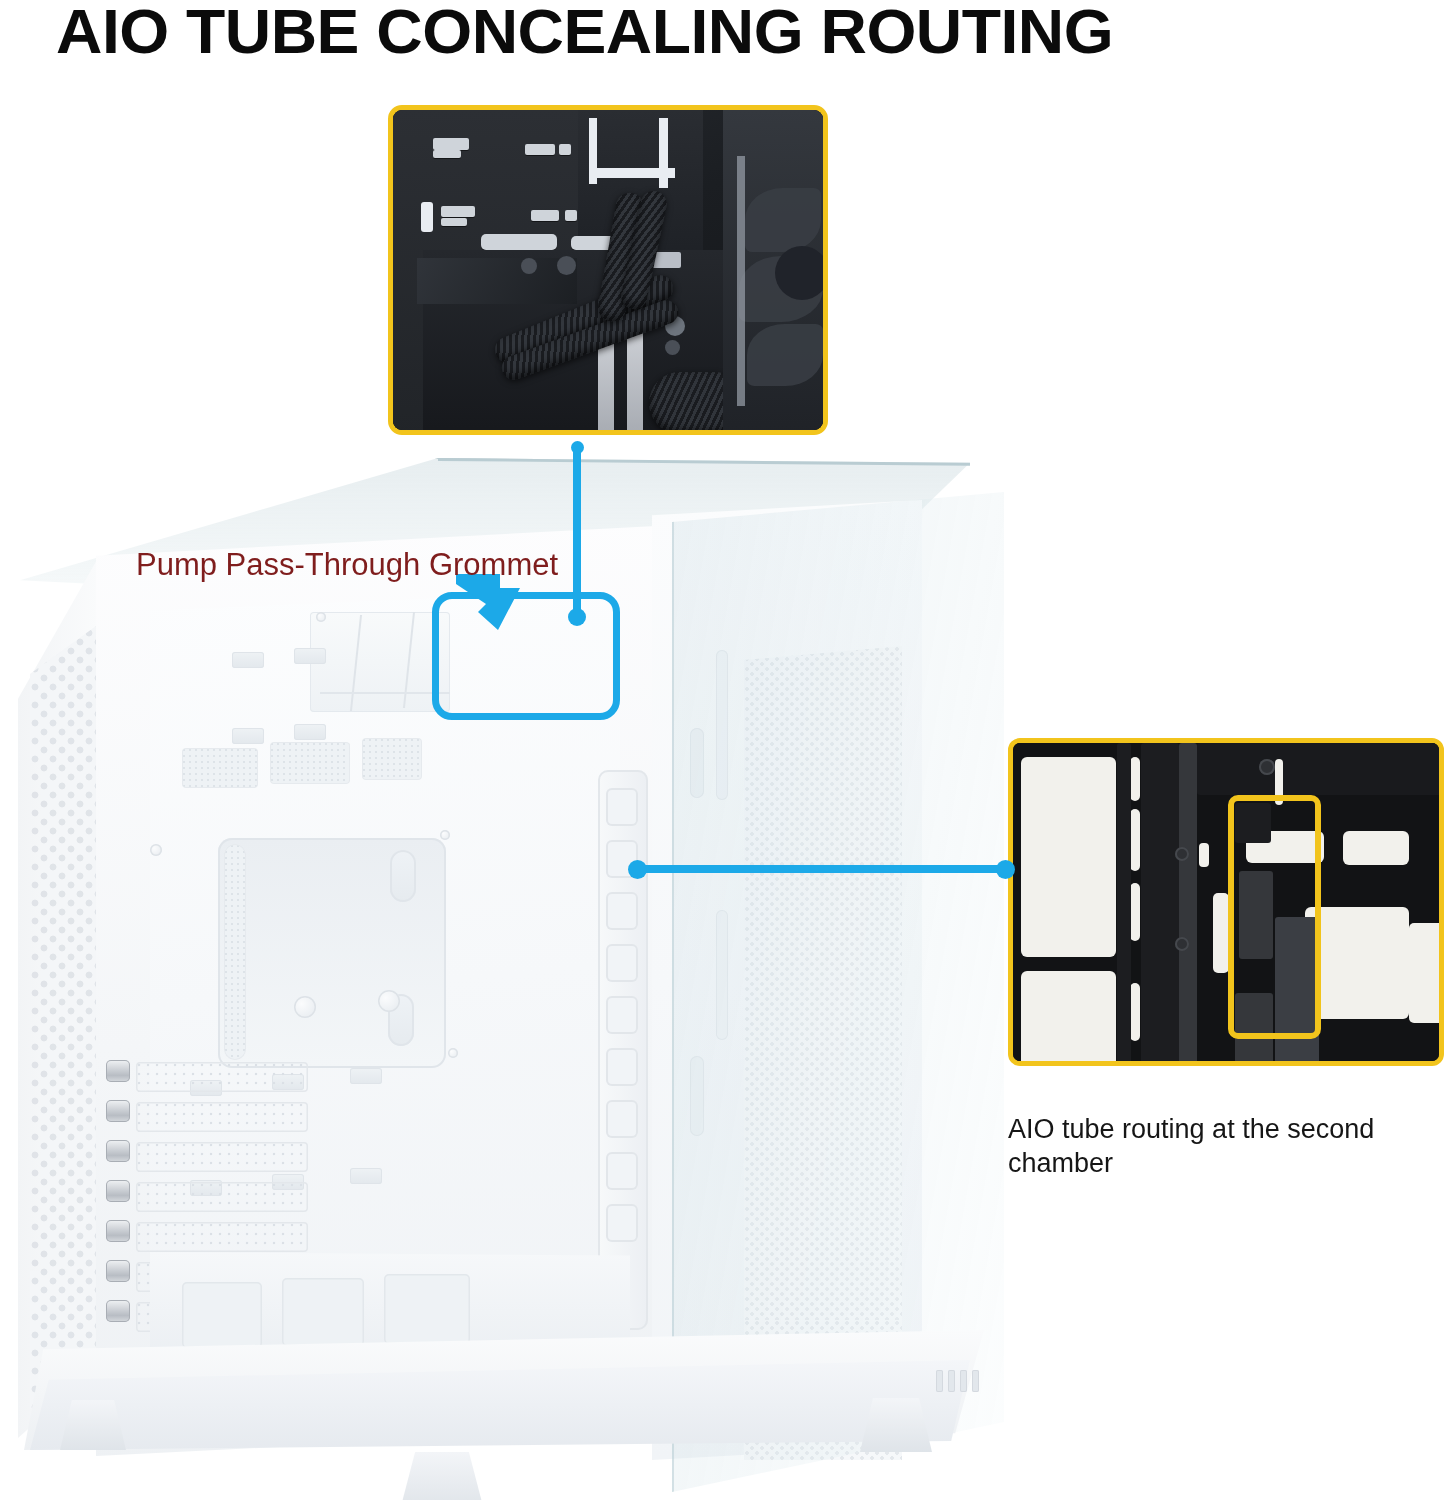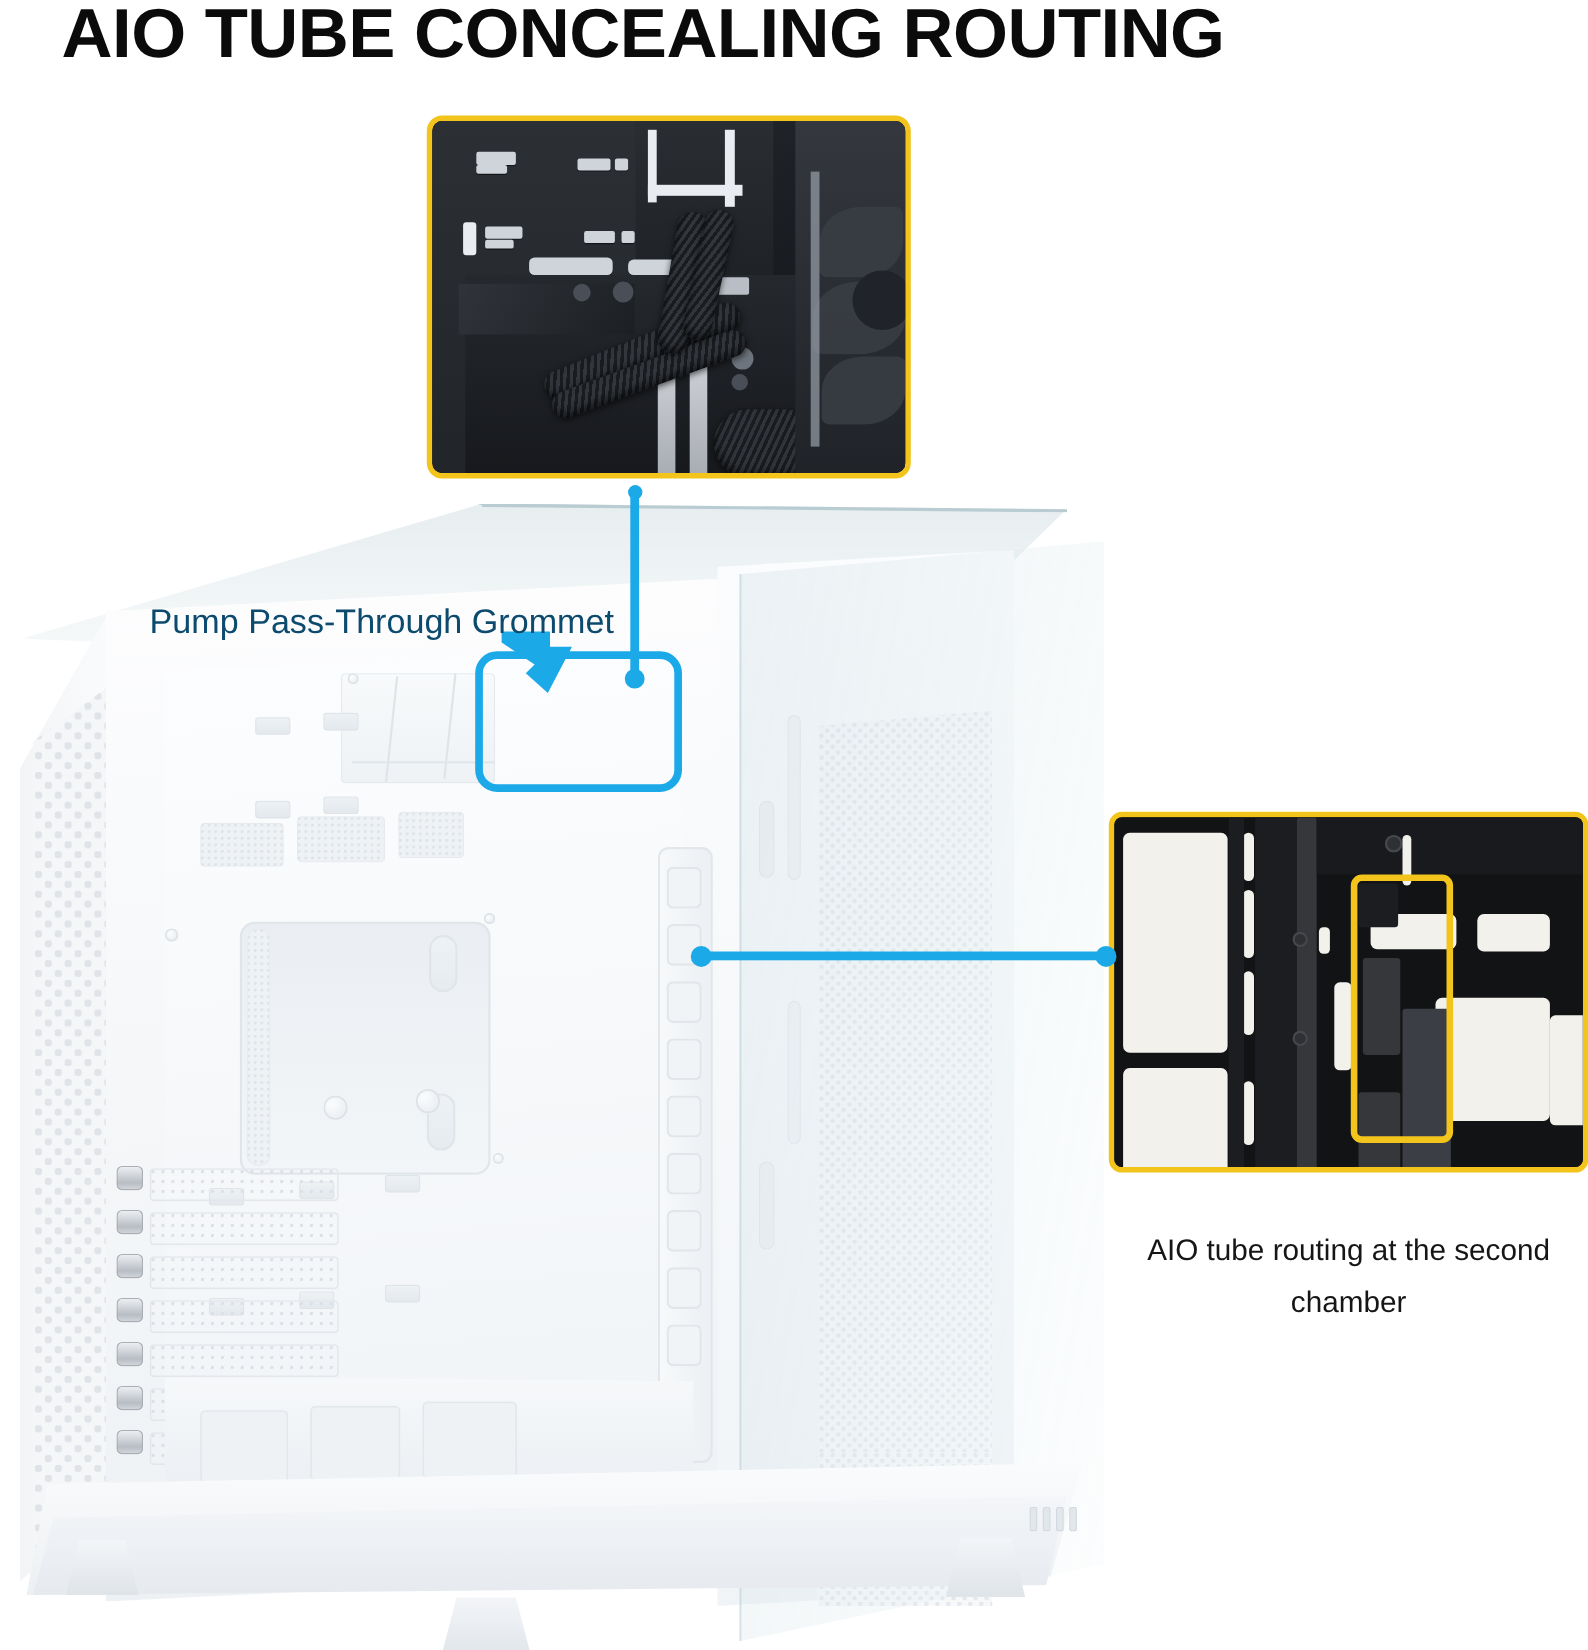--- a/index.html
+++ b/index.html
@@ -63,40 +63,40 @@
   .photoRight{position:absolute;inset:0;background:#121315;overflow:hidden;}
   .rp-white{position:absolute;background:#f2f1ec;border-radius:6px;}
   .rp-dark{position:absolute;background:#1c1d20;border-radius:3px;}
   .rp-grey{position:absolute;background:#35373b;border-radius:3px;}
   .rp-screw{position:absolute;border-radius:50%;background:#2e3034;
     box-shadow:inset 0 0 0 2px #45484d;}
   #rp-highlight{position:absolute;left:215px;top:52px;width:93px;height:244px;
     border:6px solid #F2C41C;border-radius:10px;box-sizing:border-box;}
   #caption-right{
     position:absolute;left:1008px;top:1112px;width:436px;
-    text-align:center;font-size:27px;line-height:48px;color:#161616;
+    font-size:27px;line-height:34px;color:#161616;
   }
 
   
   #leader-vert{position:absolute;left:573px;top:447px;width:8px;height:172px;
     background:#1CA9E8;}
   #dot-vert-bottom{position:absolute;left:568px;top:608px;width:18px;height:18px;
     border-radius:50%;background:#1CA9E8;}
   #leader-horiz{position:absolute;left:637px;top:865px;width:370px;height:8px;
     background:#1CA9E8;}
   #dot-h-left{position:absolute;left:628px;top:860px;width:19px;height:19px;
     border-radius:50%;background:#1CA9E8;}
   #dot-h-right{position:absolute;left:996px;top:860px;width:19px;height:19px;
     border-radius:50%;background:#1CA9E8;}
   #callout-box{position:absolute;left:432px;top:592px;width:188px;height:128px;
     border:7px solid #1CA9E8;border-radius:20px;box-sizing:border-box;}
   #callout-arrow{position:absolute;left:452px;top:572px;width:72px;height:62px;}
   #label-grommet{
     position:absolute;left:136px;top:546px;width:470px;height:40px;
-    font-size:31px;line-height:38px;color:#0c4a6e;white-space:nowrap;
+    font-size:31px;line-height:38px;color:#7f1d1d;white-space:nowrap;
   }
 
   
   #case{position:absolute;left:0px;top:440px;width:1010px;height:1060px;}
   .cs{position:absolute;}
   
   #glass-top{
     position:absolute;left:20px;top:18px;width:950px;height:160px;
     background:linear-gradient(180deg,rgba(223,232,235,.75),rgba(243,248,249,.5));
     clip-path:polygon(44% 0%, 100% 3%, 83% 100%, 0% 76%);

